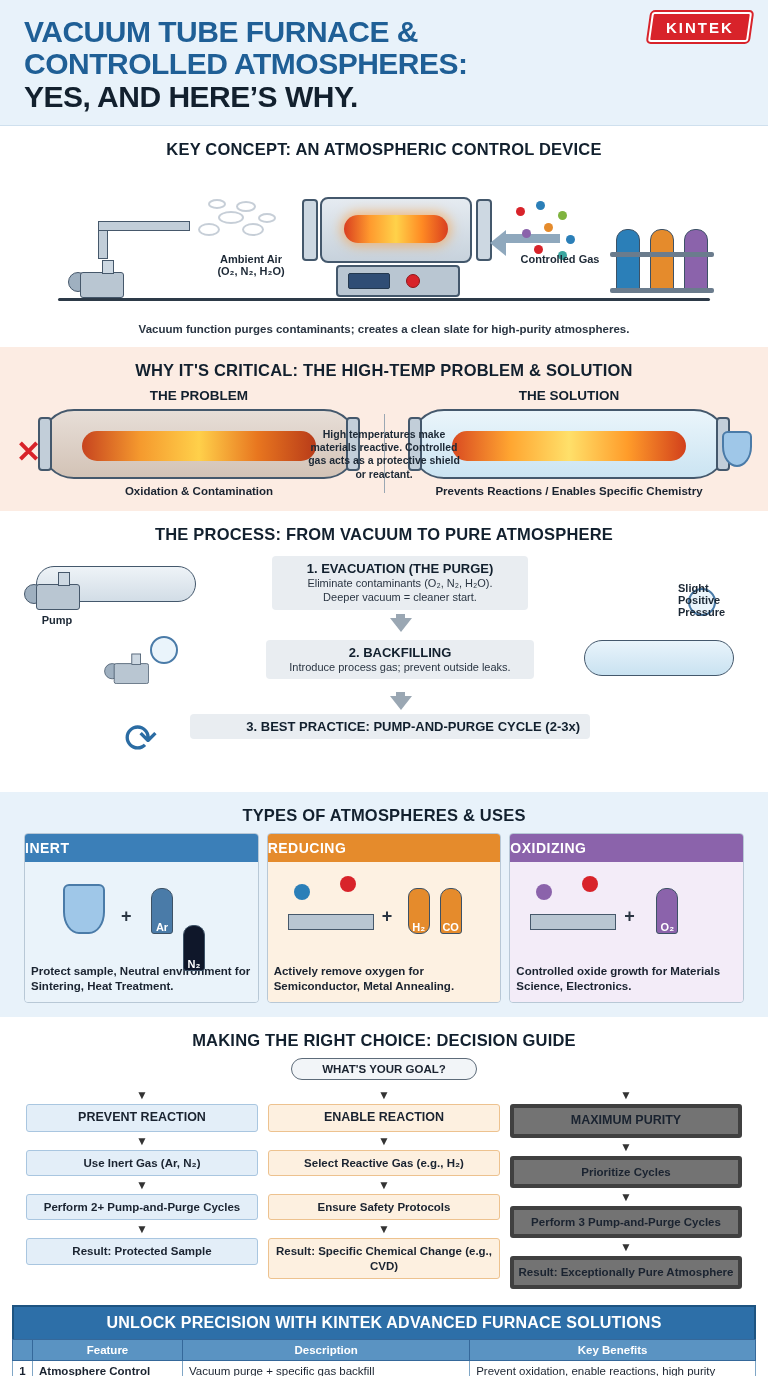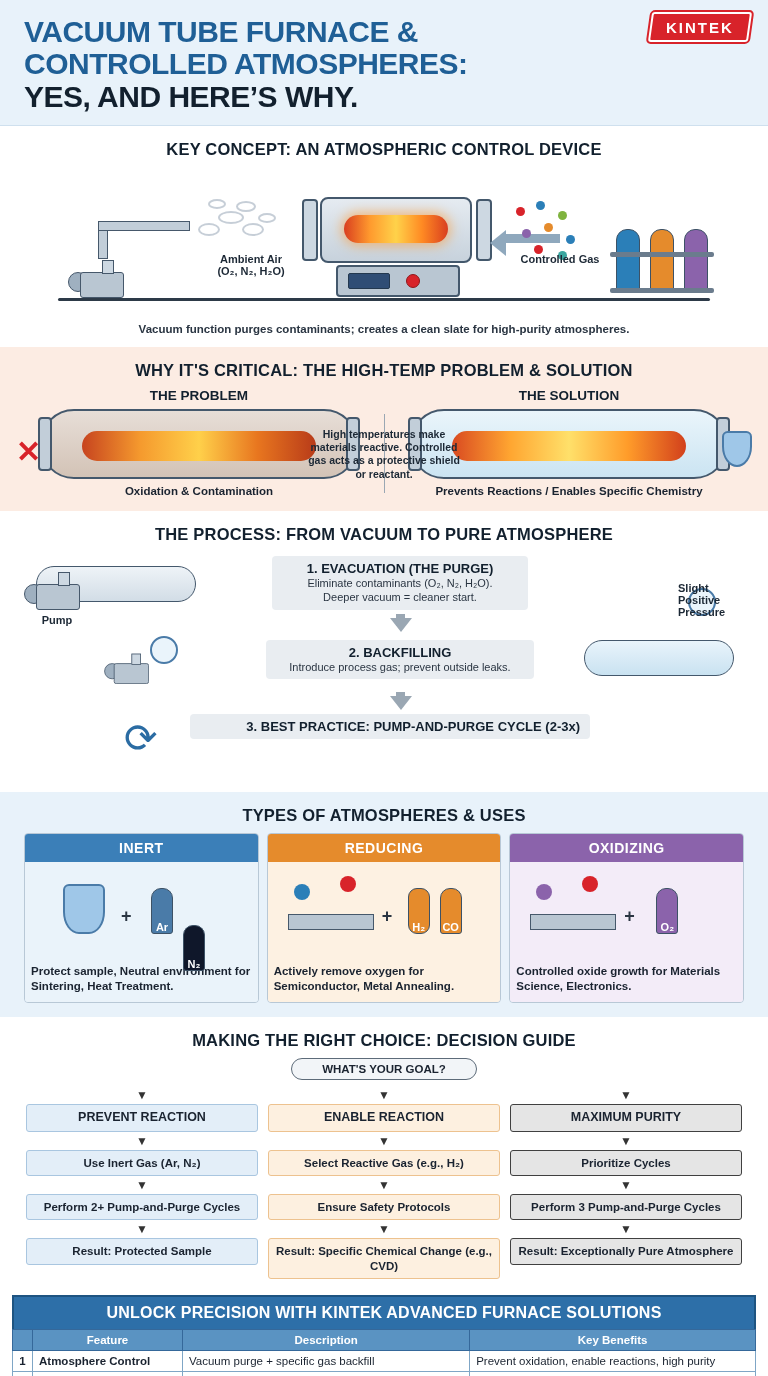--- a/index.html
+++ b/index.html
@@ -201,21 +201,21 @@
   .cycle-icon {
     position:absolute; left:26px; bottom:8px; width:46px; height:42px;
     color:#2b6ca3; font-size:40px; line-height:40px;
   }
   .gauge { position:absolute; width:28px;height:28px;border:2.5px solid #4a7ba8;border-radius:50%;background:#eaf4fb;}
 
   
   .s-types { background:#e8f2fa; padding-bottom:14px; }
   .cards { display:flex; gap:8px; padding: 0 10px; }
   .card { flex:1; border-radius:4px; overflow:hidden; border:1px solid #b8c8d6; }
-  .card-h { color:#fff; text-align:center; font-weight:bold; font-size:14px; padding:6px 8px; letter-spacing:.5px; }
+  .card-h { color:#fff; font-weight:bold; font-size:14px; padding:6px 0; letter-spacing:.5px; }
   .card-b { background:#fff; height:96px; position:relative; }
   .card-f { font-size:11.5px; font-weight:bold; text-align:left; padding:6px 6px 8px 6px; line-height:1.3; }
   .card.inert .card-h { background:#3b7fb8; } .card.inert .card-f, .card.inert .card-b { background:#eaf3fa; }
   .card.red .card-h { background:#e58b2c; } .card.red .card-f, .card.red .card-b { background:#fdf1e2; }
   .card.ox .card-h { background:#8b63ab; } .card.ox .card-f, .card.ox .card-b { background:#f3ecf8; }
   .cyl2 { position:absolute; width:22px;height:46px;border:1.8px solid #3d5266;border-radius:10px 10px 3px 3px; text-align:center; color:#fff; font-size:11px; font-weight:bold; padding-top:32px;}
   .plus { position:absolute; font-size:18px; font-weight:bold; color:#2a3542; }
 
   
   .s-decide { background:#ffffff; padding-bottom:10px; }
@@ -223,21 +223,21 @@
     width: 186px; margin: 2px auto 0 auto; text-align:center;
     border:1.5px solid #5d6b79; border-radius:14px; background:#f2f5f8;
     font-size:11.5px; font-weight:bold; padding:4px 0;
   }
   .flow-cols { display:flex; gap:10px; padding: 0 12px; margin-top:6px; }
   .fcol { flex:1; }
   .fbox { border-radius:3px; text-align:center; font-size:11.5px; font-weight:bold; padding:5px 4px; line-height:1.25; }
   .fbox.head { font-size:12.5px; }
   .fcol.blue .fbox { background:#e3eef8; border:1px solid #a9c6e0; }
   .fcol.orange .fbox { background:#fdf0e0; border:1px solid #edc28f; }
-  .fcol.purple .fbox { background:#e5e5e5; border:1px solid #404040; }
+  .fcol.purple .fbox { background:#737373; border:4px solid #404040; }
   .down { text-align:center; color:#333; font-size:12px; line-height:12px; margin:3px 0; }
 
   
   .s-table { padding: 6px 12px 0 12px; }
   .tbl-title {
     background:#2d6fa8; color:#fff; text-align:center; font-weight:bold;
     font-size:16px; padding:7px 0; letter-spacing:.2px;
     border:2px solid #1e5481; border-bottom:none;
   }
   table { width:100%; border-collapse:collapse; font-size:11.5px; }

